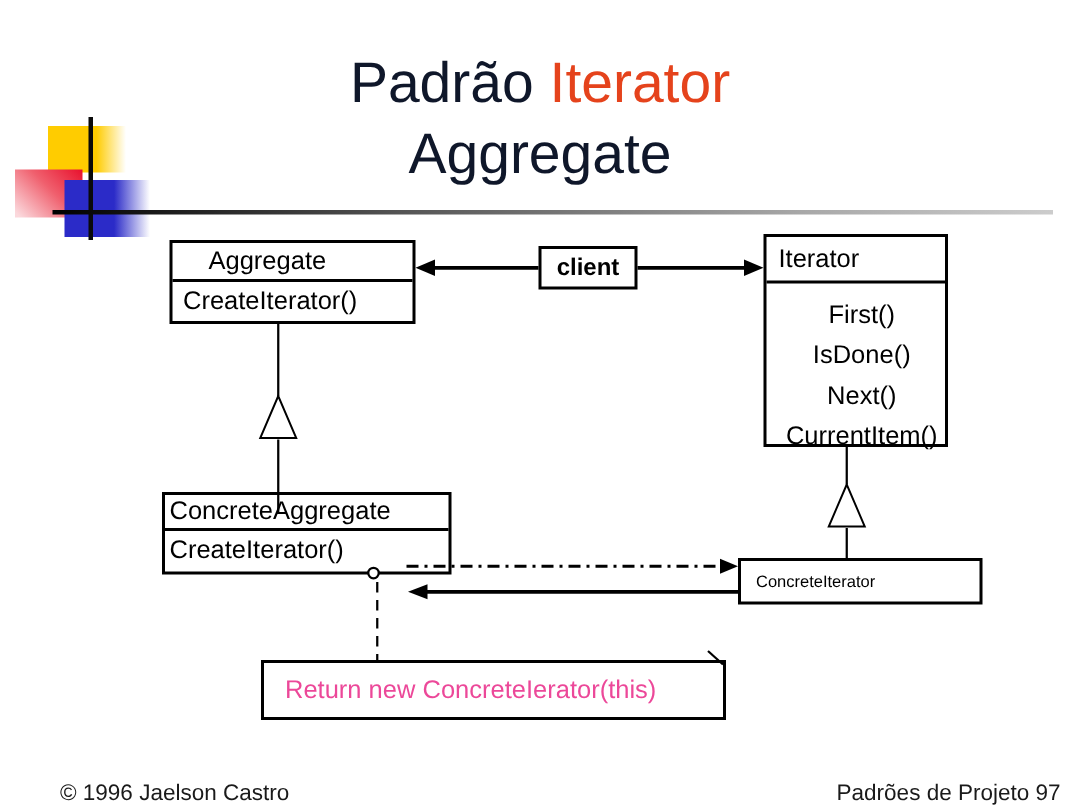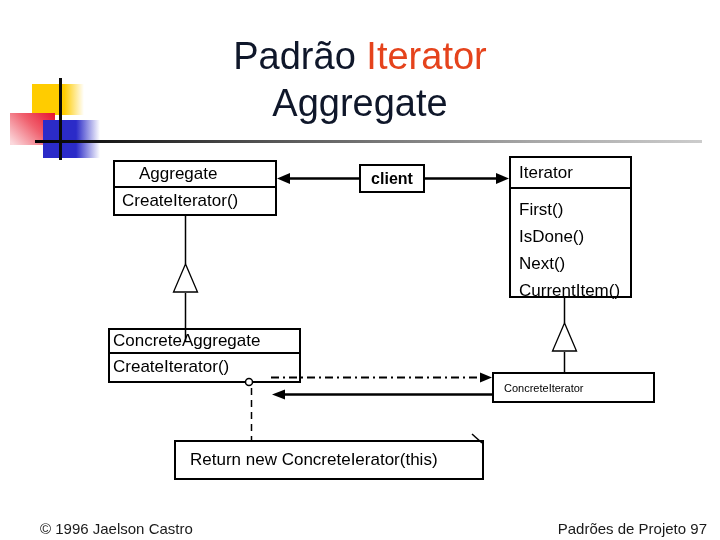--- a/index.html
+++ b/index.html
@@ -48,21 +48,21 @@
     position: absolute;
     background: #ffffff;
     border: 2px solid #000000;
     z-index: 2;
     color: #000;
   }
   .uml-name {
     font-size: 17px;
     display: flex; align-items: center;
   }
-  .uml-methods { font-size: 17px; }
+  .uml-methods { font-size: 17px; text-align: center; }
   .with-divider { border-bottom: 2px solid #000; }
 
   #box-aggregate { left: 113px; top: 160px; width: 164px; height: 56px; }
   #box-aggregate .uml-name    { height: 26px; padding-left: 24px; }
   #box-aggregate .uml-methods { height: 26px; display: flex; align-items: center; padding-left: 7px; }
 
   #box-client {
     left: 359px; top: 164px; width: 66px; height: 29px;
     display: flex; align-items: center; justify-content: center;
     font-size: 16px; font-weight: bold;
@@ -80,21 +80,21 @@
     left: 492px; top: 372px; width: 163px; height: 31px;
     display: flex; align-items: center; padding-left: 10px;
     font-size: 11px;
   }
 
   
   #note-box {
     position: absolute; left: 174px; top: 440px; width: 310px; height: 40px;
     background: #fff; border: 2px solid #000; z-index: 2;
     display: flex; align-items: center; padding-left: 14px;
-    font-size: 17px; color: #000000;
+    font-size: 17px; color: #ec4899;
   }
   
   #connectors {
     position: absolute; left: 0; top: 0; width: 720px; height: 540px;
     z-index: 3; pointer-events: none;
   }
   
   .footer-text {
     position: absolute; top: 520px;
     font-size: 15px; color: #1a1a1a;

